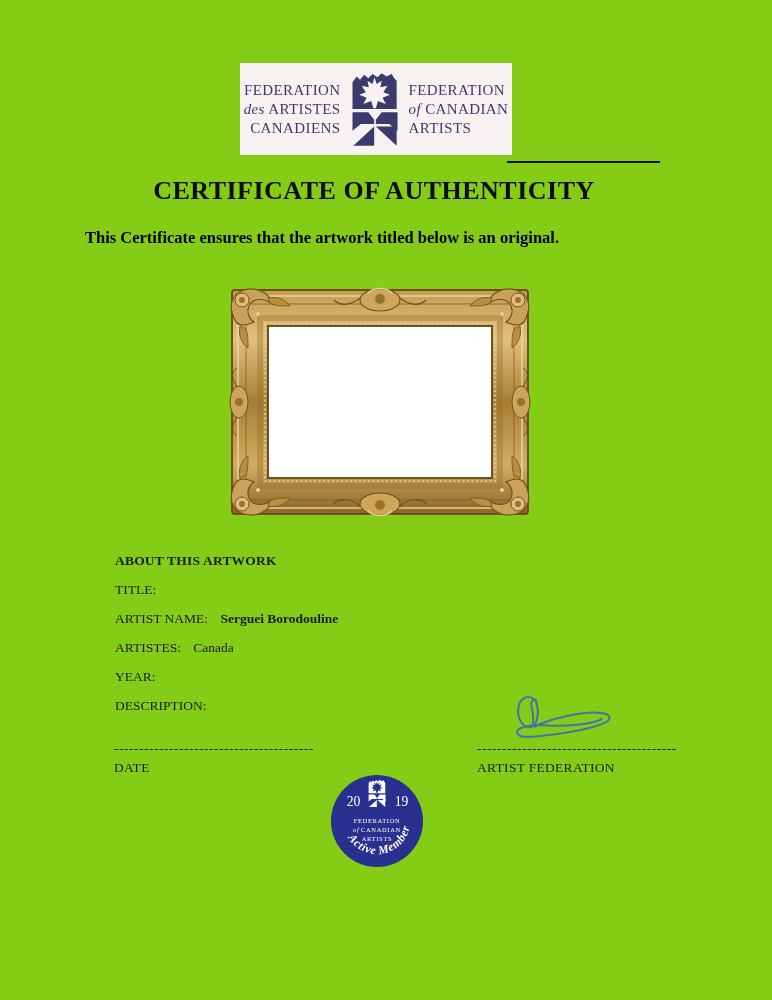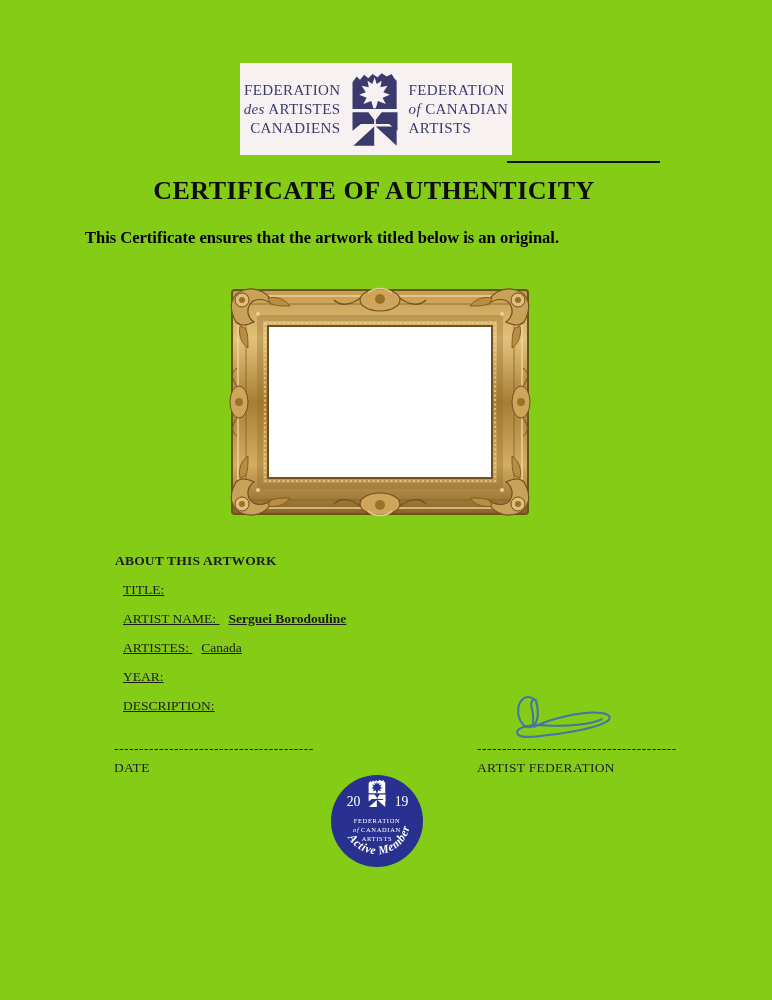--- a/index.html
+++ b/index.html
@@ -25,21 +25,21 @@
   }
   .cert-subtitle {
     position:absolute; left:0; top:228px; width:644px; text-align:center;
     font-size:16.5px; font-weight:bold; color:#000;
   }
   
   .frame-wrap { position:absolute; left:223px; top:282px; width:314px; height:240px; }
   
   .about { position:absolute; left:115px; top:553px; width:420px; font-size:13.5px; }
   .about-heading { font-weight:bold; letter-spacing:0.2px; }
-  .field-row { position:absolute; left:8px; white-space:nowrap;text-decoration:underline; }
+  .field-row { position:absolute; left:0; white-space:nowrap; }
   .field-row .value { margin-left:9px; }
   .field-row .value.bold { font-weight:bold;text-align:right; }
   .row-0 { top:29px; } .row-1 { top:58px; } .row-2 { top:87px; } .row-3 { top:116px; } .row-4 { top:145px; }
   
   .sig-ink { position:absolute; left:503px; top:690px; width:112px; height:54px; }
   .dash-col { position:absolute; font-size:13.5px; line-height:17px; }
   .dash-col .dashes { letter-spacing:0.5px; white-space:nowrap; }
   .dash-col .lab { display:block; margin-top:2px; letter-spacing:0.3px; }
   .date-col { left:114px; top:740px; }
   .sig-col  { left:477px; top:740px; }

